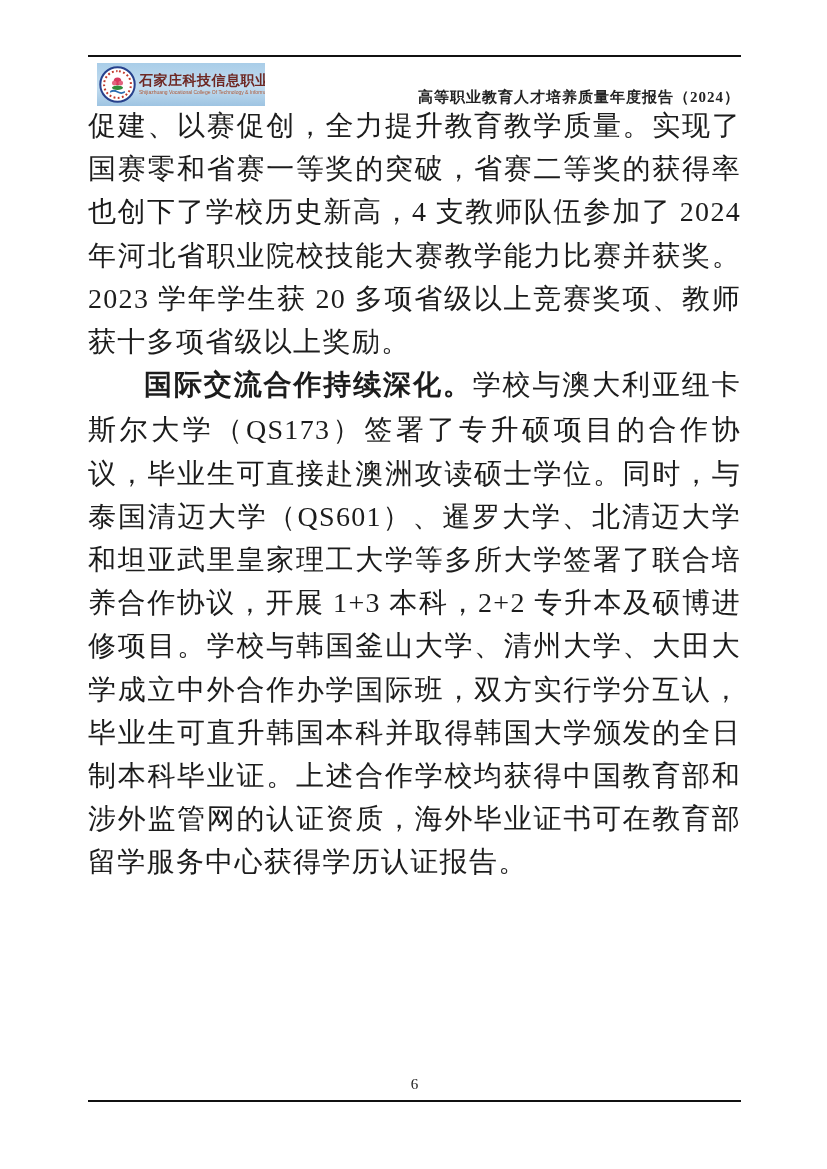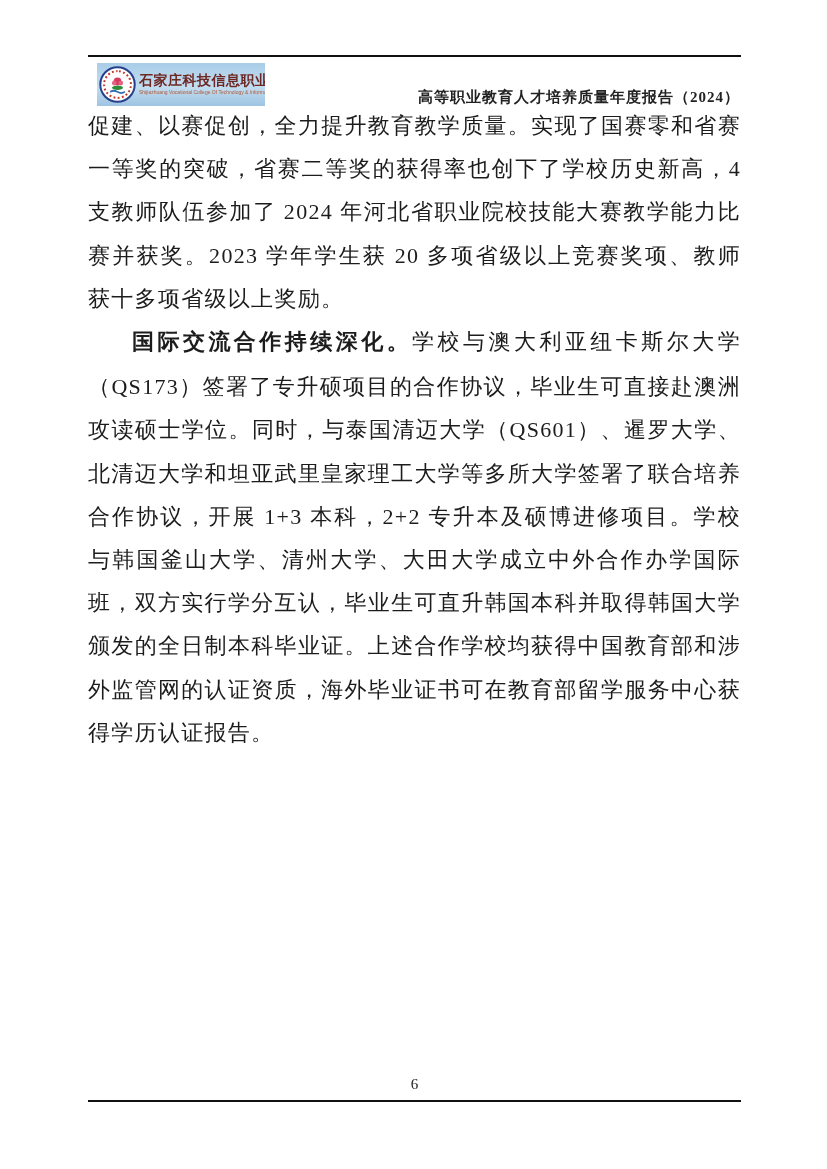--- a/index.html
+++ b/index.html
@@ -76,21 +76,21 @@
     color: #222222;
     white-space: nowrap;
   }
 
   
   .content {
     position: absolute;
     left: 88px;
     top: 104px;
     width: 653px;
-    font-size: 22px;
+    font-size: 28px;
     line-height: 43.2px;
     letter-spacing: 1.3px;
     text-align: justify;
     color: #1c1c1c;
   }
   .content p {
     margin: 0;
     padding: 0;
   }
   .para-indent {

